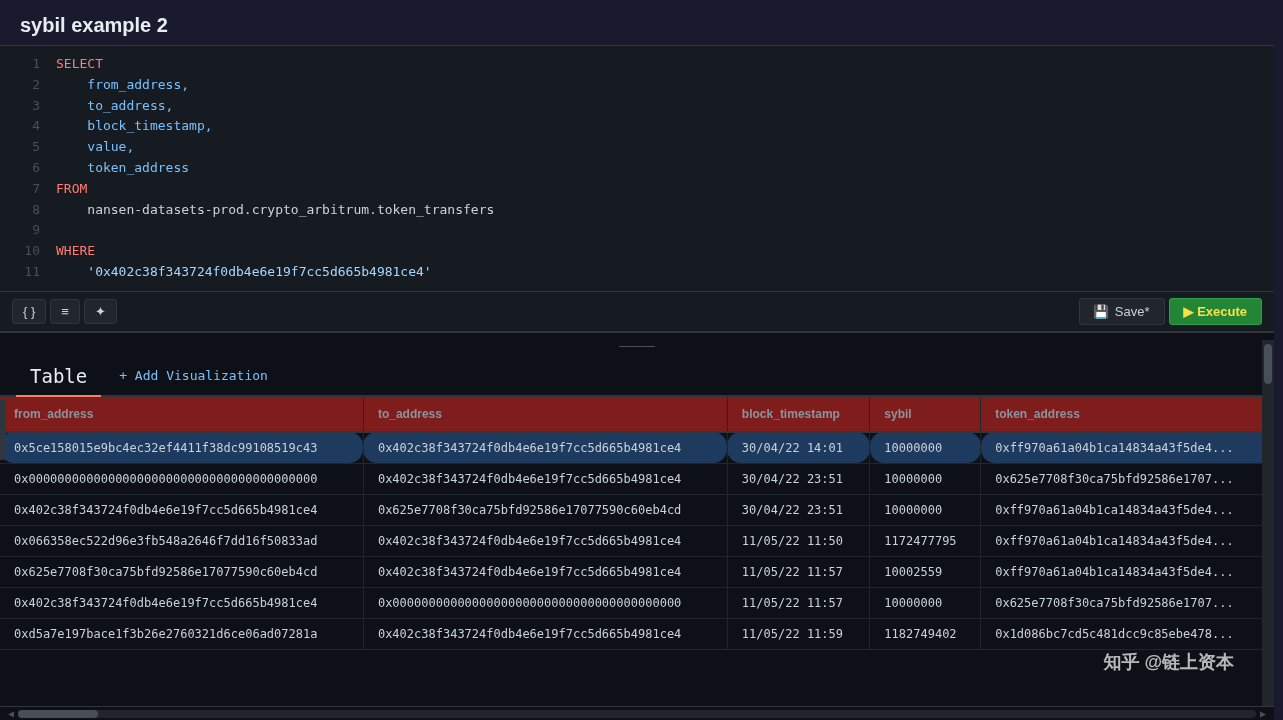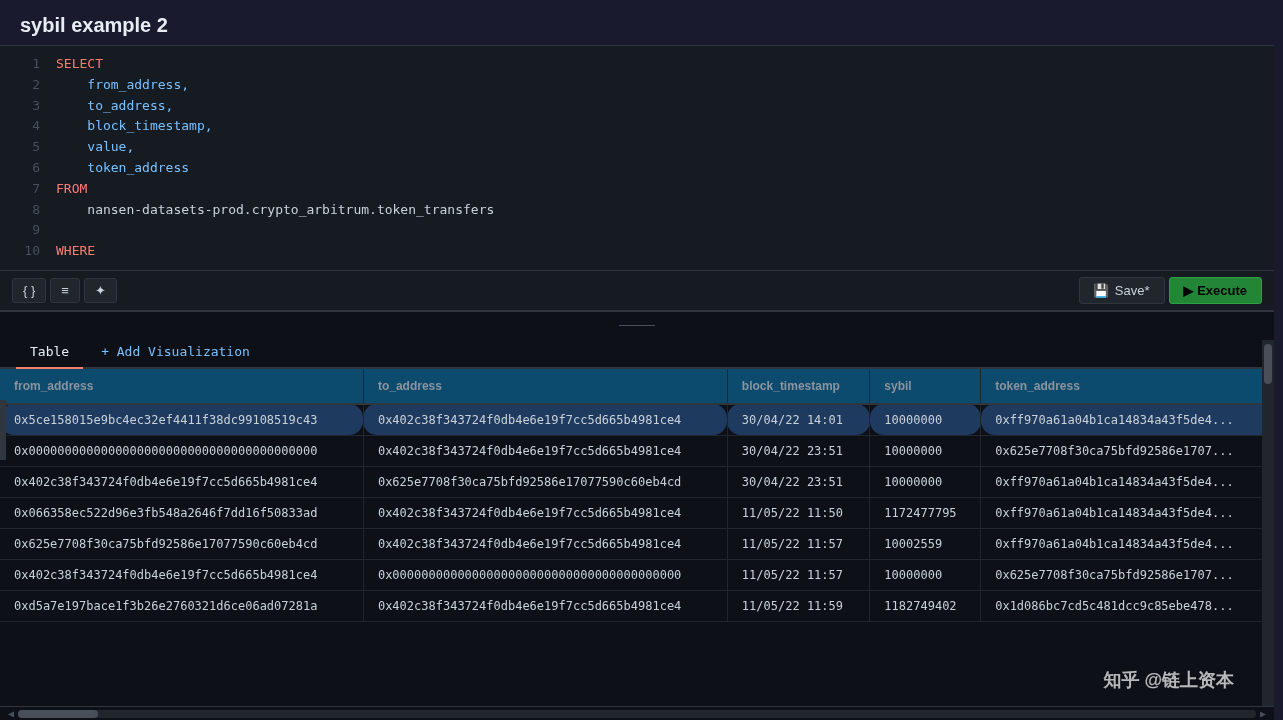--- a/index.html
+++ b/index.html
@@ -80,21 +80,21 @@
       cursor: pointer;
       border-radius: 3px;
       font-size: 13px;
       display: flex;
       align-items: center;
       gap: 5px;
     }
     .btn-execute {
       background: #238636;
       border: 1px solid #2ea043;
-      color: #000000;
+      color: #fde047;
       padding: 5px 14px;
       cursor: pointer;
       border-radius: 3px;
       font-size: 13px;
       display: flex;
       align-items: center;
       gap: 5px;
       font-weight: bold;
     }
 
@@ -118,21 +118,21 @@
       display: flex;
       align-items: center;
       padding: 0 0 0 16px;
       border-bottom: 2px solid #30363d;
       background: #0d1117;
       gap: 4px;
     }
     .tab {
       padding: 8px 14px;
       cursor: pointer;
-      font-size: 13px;
+      font-size: 19px;
       color: #c9d1d9;
       border-bottom: 2px solid transparent;
       margin-bottom: -2px;
     }
     .tab.active {
       color: #e6edf3;
       border-bottom: 2px solid #f78166;
     }
     .tab-add {
       color: #79c0ff;
@@ -145,21 +145,21 @@
     .table-wrap {
       overflow: auto;
       flex: 1;
     }
     table {
       border-collapse: collapse;
       width: 100%;
       font-size: 12px;
     }
     thead tr {
-      background: #0c4a6e;
+      background: #7f1d1d;
       border-bottom: 2px solid #30363d;
       padding-left: 11px;
     }
     th {
       text-align: left;
       padding: 10px 14px;
       color: #8b949e;
       font-weight: 600;
       white-space: nowrap;
       border-right: 1px solid #21262d;
@@ -226,21 +226,21 @@
     .right-scrollbar-thumb {
       width: 8px;
       height: 40px;
       background: #484f58;
       border-radius: 4px;
       margin-top: 4px;
     }
 
     .watermark {
       position: absolute;
-      bottom: 28px;
+      bottom: 46px;
       right: 40px;
       color: rgba(255,255,255,0.7);
       font-size: 18px;
       font-family: sans-serif;
       font-weight: bold;
       pointer-events: none;
     }
 
     .left-edge-indicator {
       position: absolute;
@@ -293,20 +293,24 @@
       <span class="line-number">8</span>
       <span class="line-content">&nbsp;&nbsp;&nbsp;&nbsp;nansen-datasets-prod.crypto_arbitrum.token_transfers</span>
     </div>
     <div class="code-line">
       <span class="line-number">9</span>
       <span class="line-content"></span>
     </div>
     <div class="code-line">
       <span class="line-number">10</span>
       <span class="line-content kw">WHERE</span>
+    </div>
+    <div class="code-line">
+      <span class="line-number">11</span>
+      <span class="line-content str">&nbsp;&nbsp;&nbsp;&nbsp;'0x402c38f343724f0db4e6e19f7cc5d665b4981ce4'</span>
     </div>
   </div>
 
   <div class="toolbar">
     <button class="toolbar-btn">{ }</button>
     <button class="toolbar-btn">≡</button>
     <button class="toolbar-btn">✦</button>
     <div class="toolbar-spacer"></div>
     <button class="btn-save">
       <span>💾</span>

